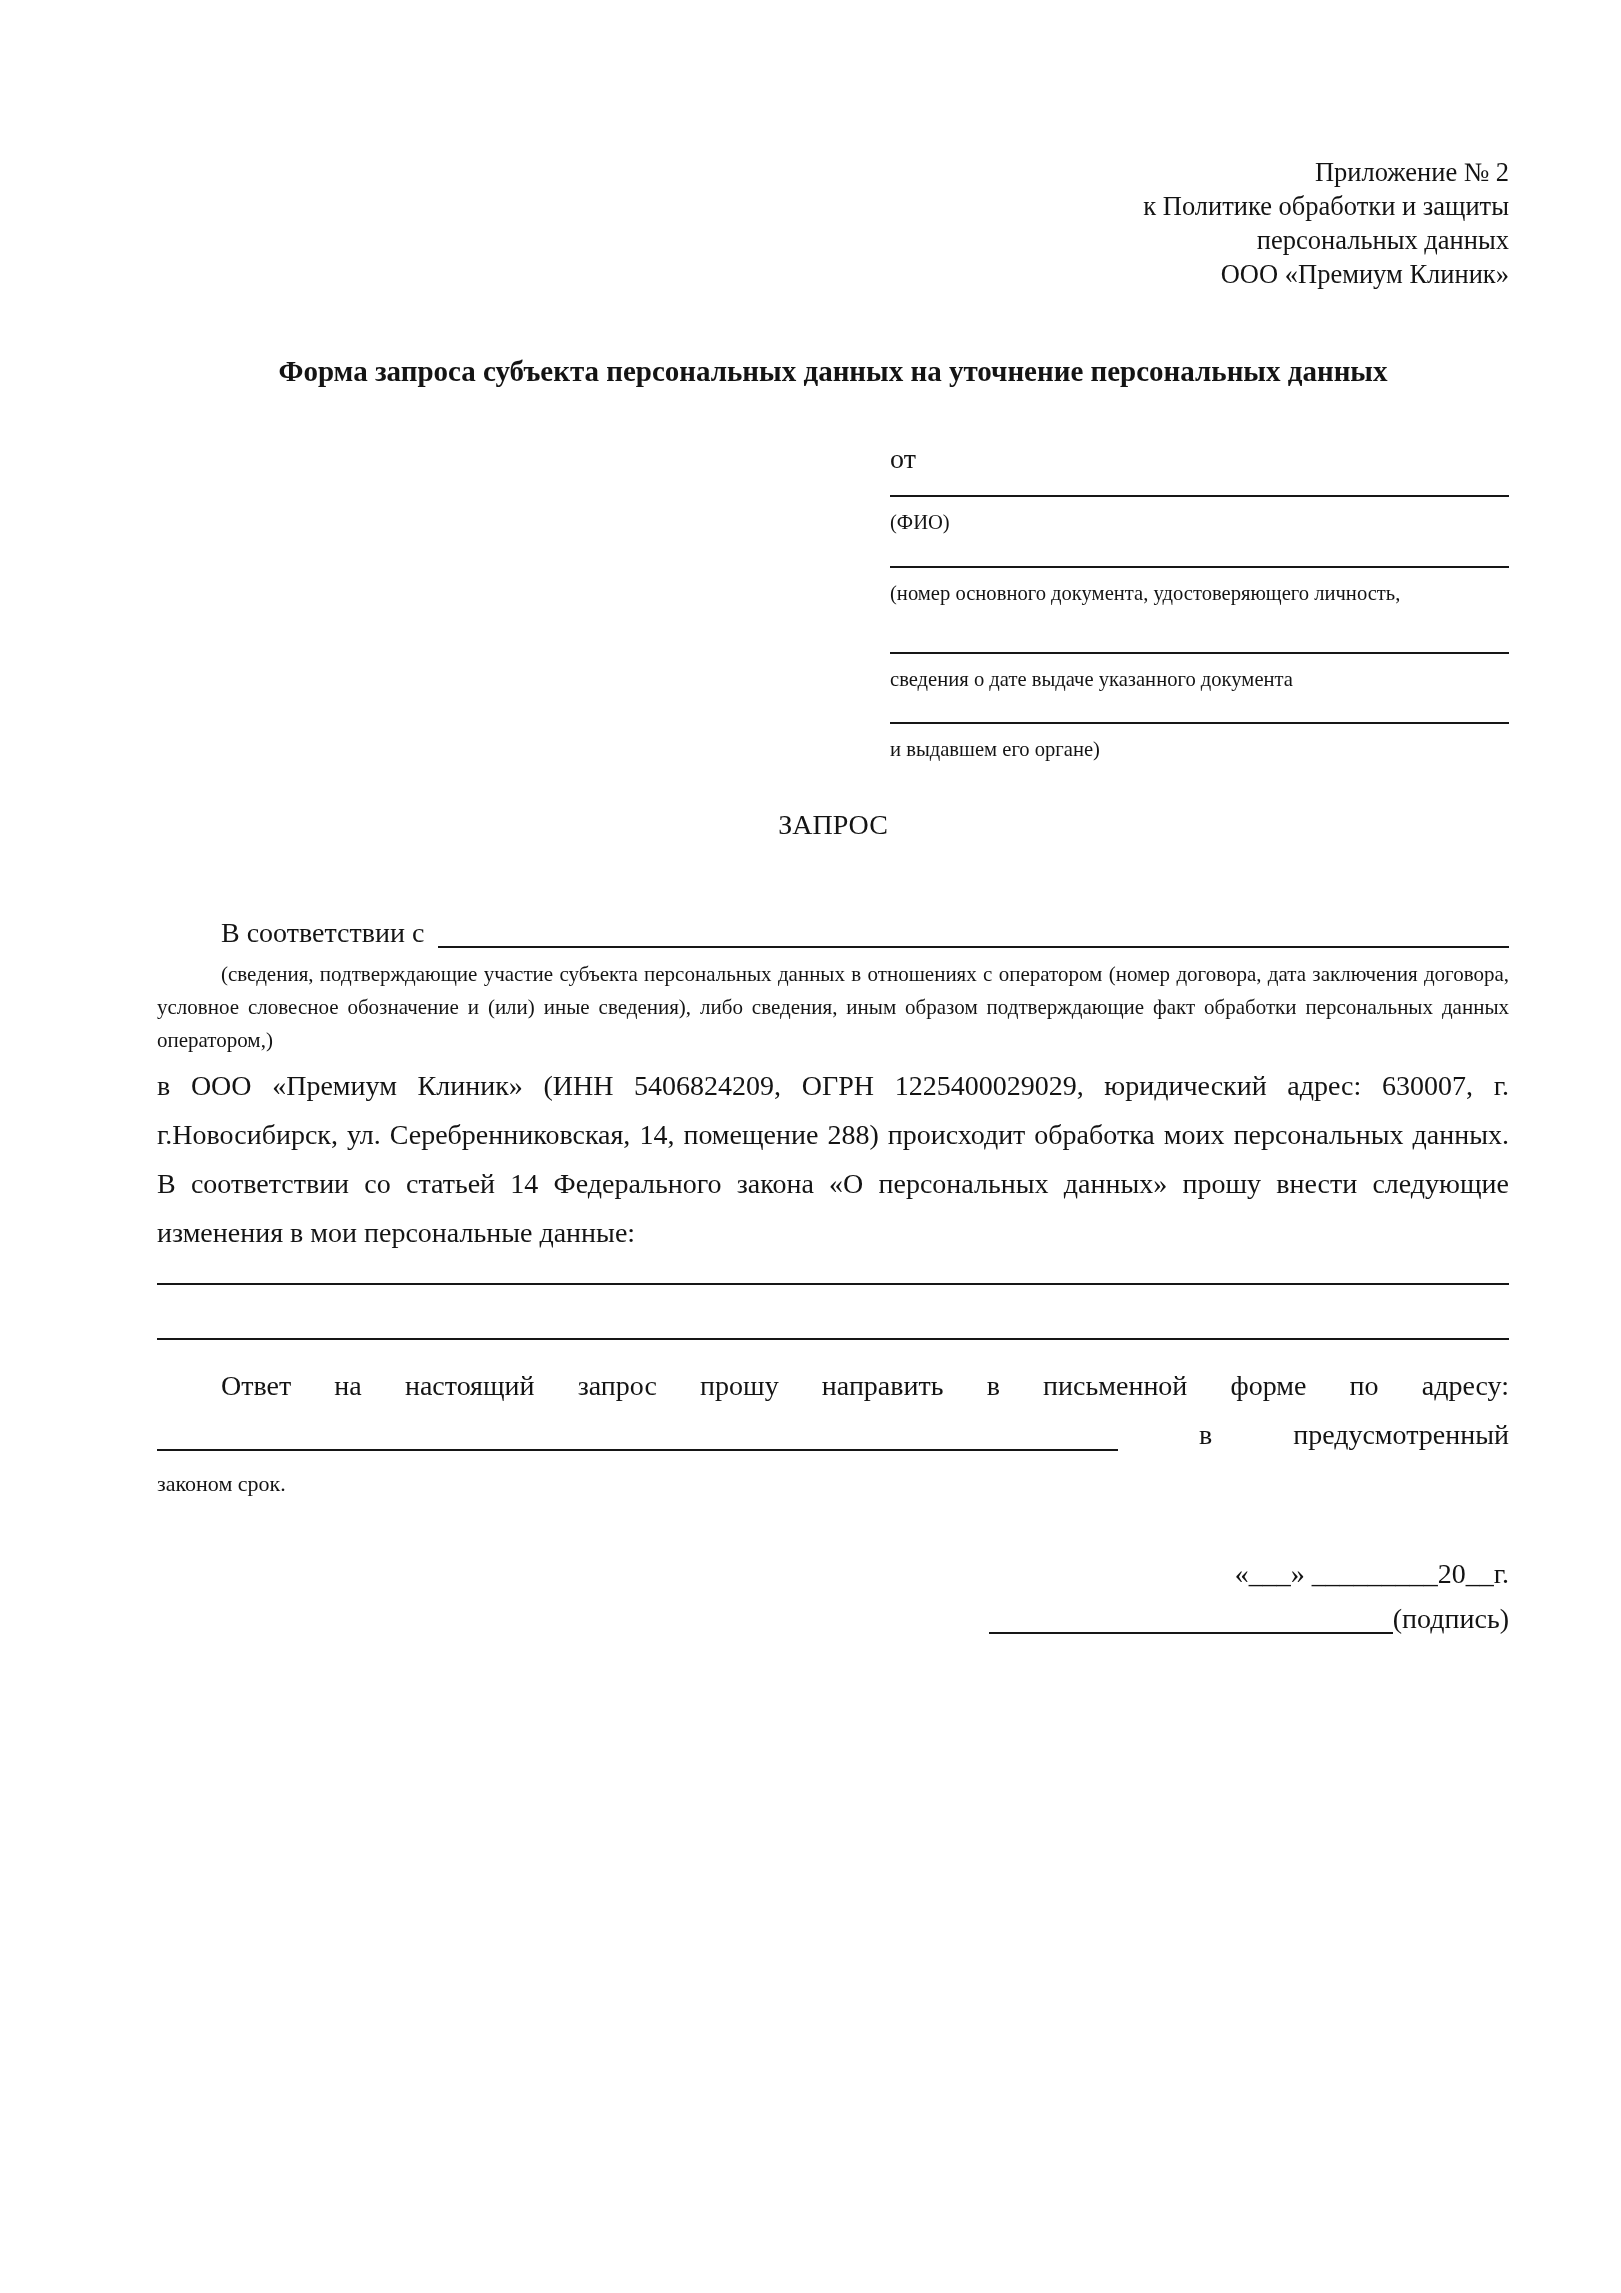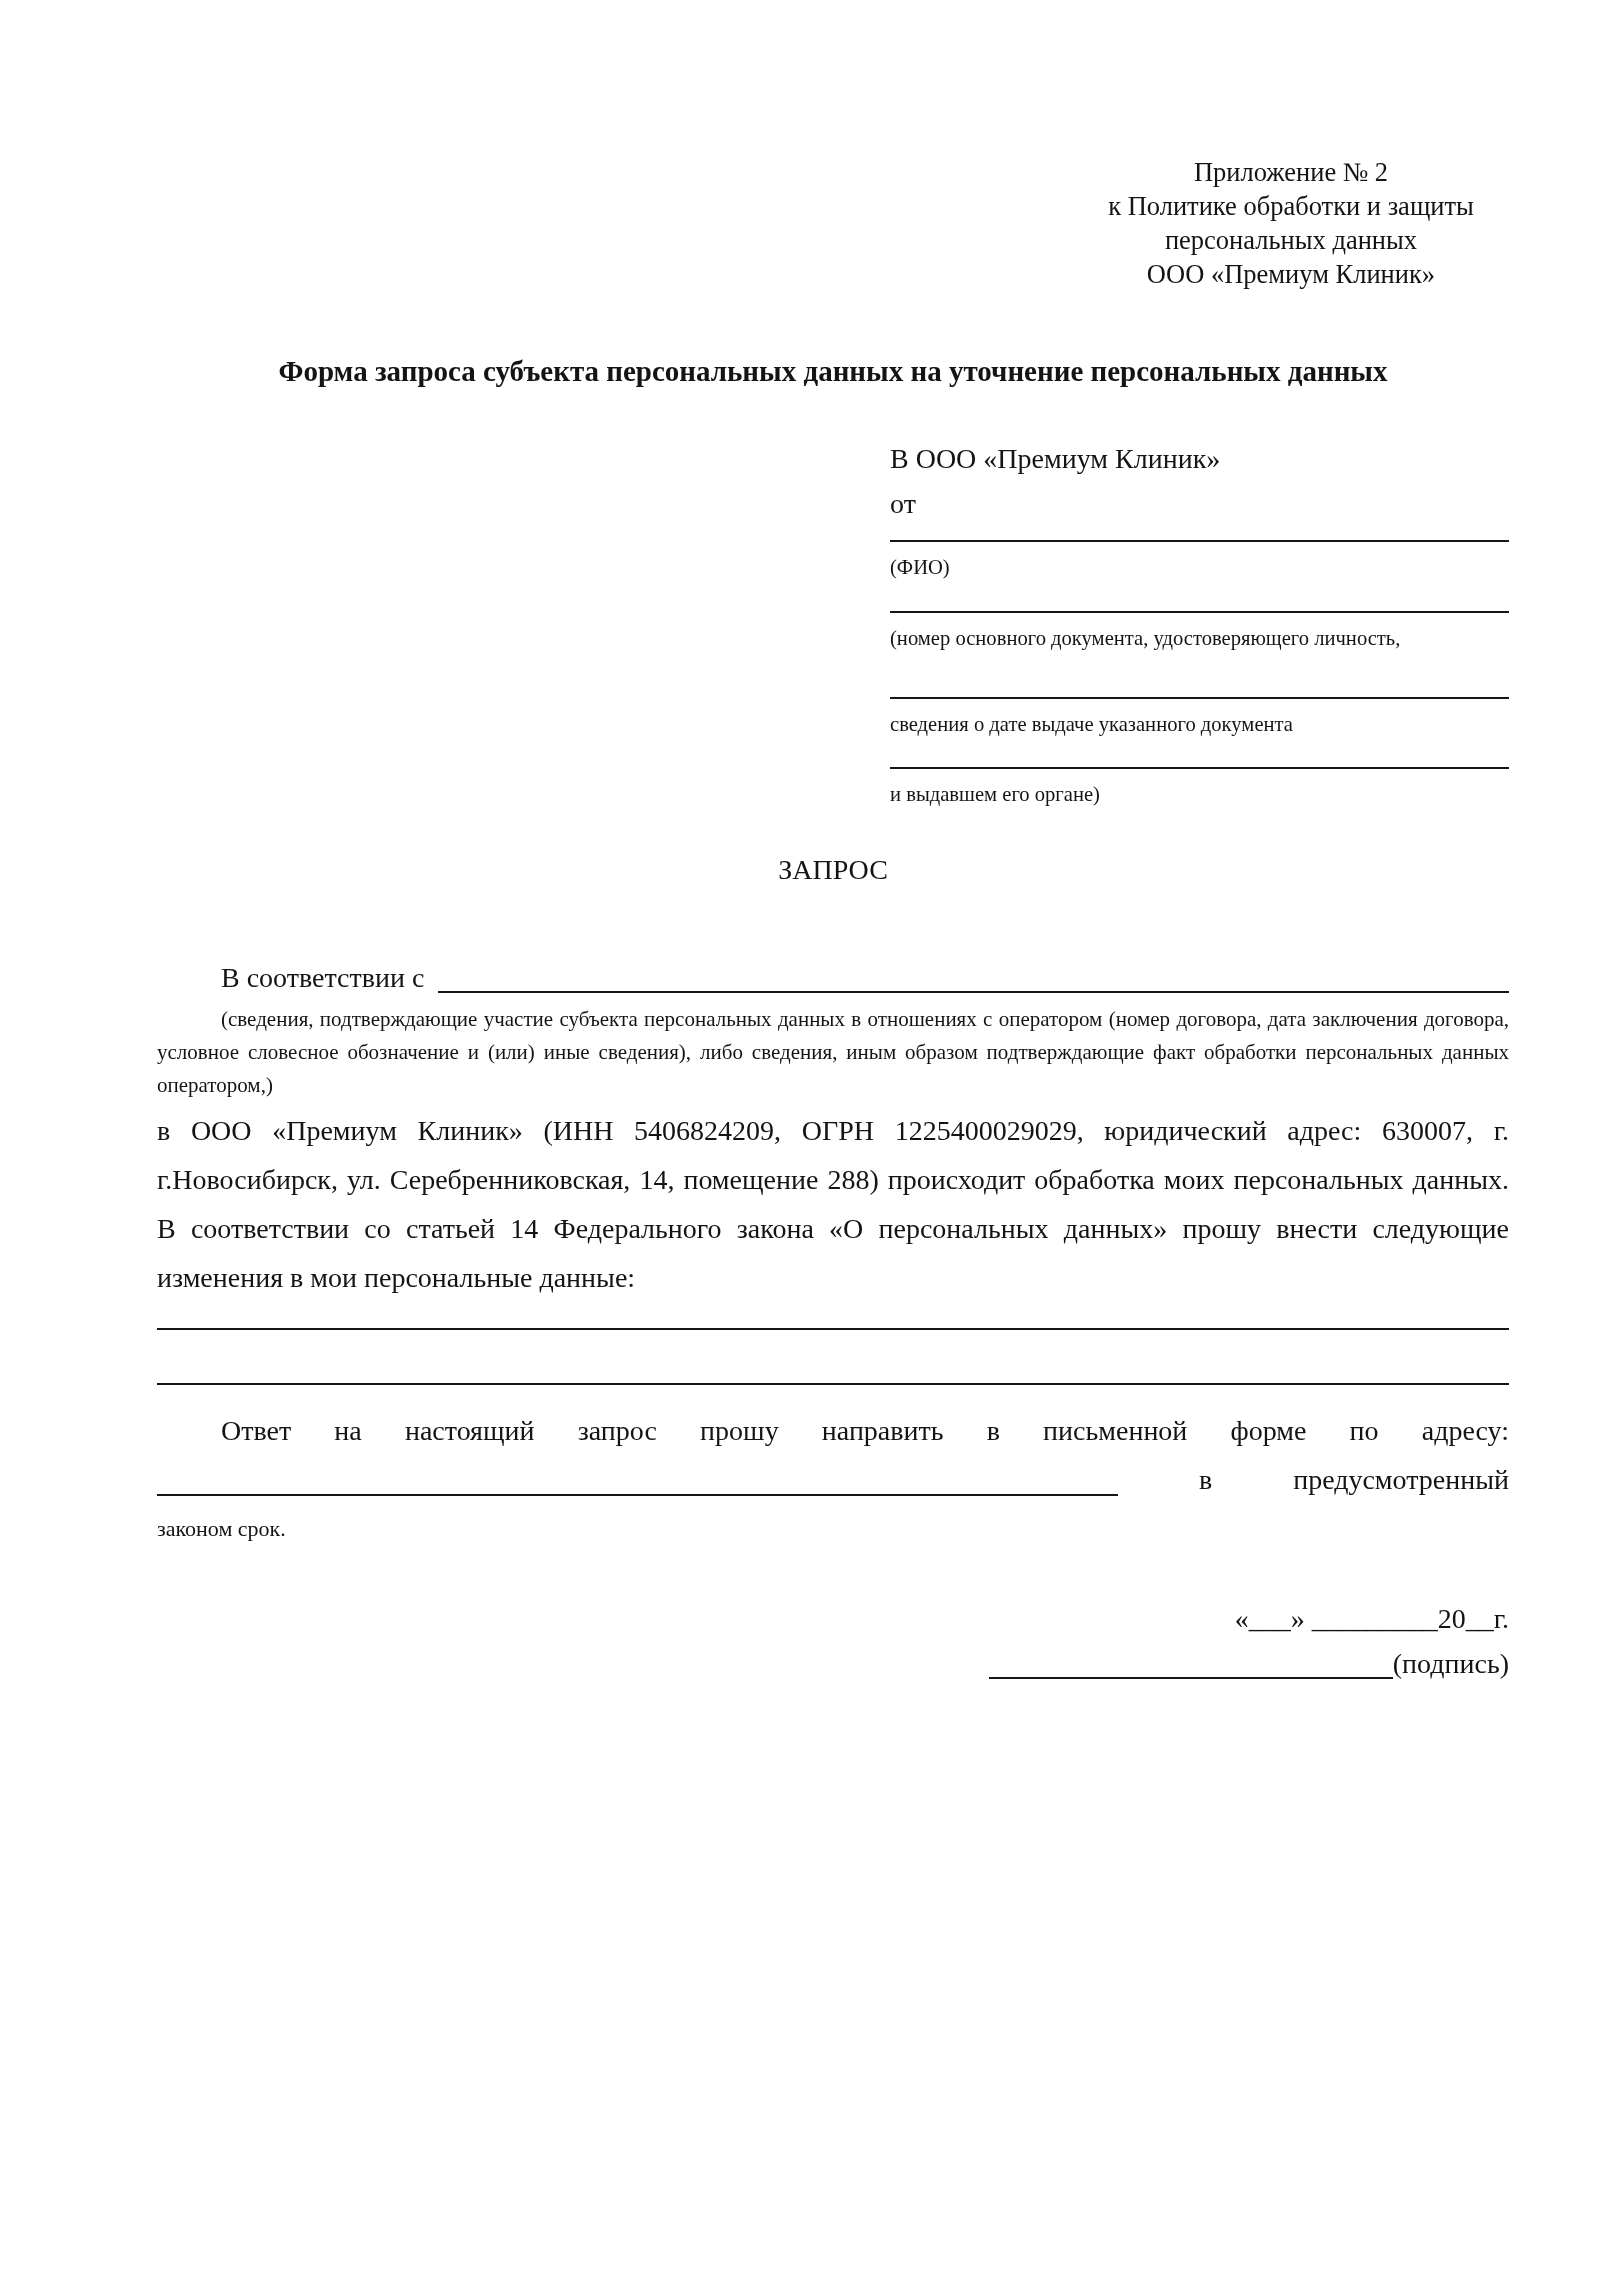--- a/index.html
+++ b/index.html
@@ -17,21 +17,21 @@
   .content {
     padding: 155px 112px 0 157px; 
   }
 
   
   .appendix {
     width: 436px;
     margin-left: auto;
     font-size: 26.5px;
     line-height: 34px;
-    text-align: center;
+    text-align: right;
   }
 
   
   .doc-title {
     width: 1186px;
     margin: 59px auto 0;
     text-align: center;
     font-weight: bold;
     font-size: 29px;
     line-height: 43px;
@@ -158,21 +158,20 @@
   <div class="appendix">
     <div>Приложение № 2</div>
     <div>к Политике обработки и защиты</div>
     <div>персональных данных</div>
     <div>ООО «Премиум Клиник»</div>
   </div>
 
   <div class="doc-title">Форма запроса субъекта персональных данных на уточнение персональных данных</div>
 
   <div class="addr">
-    <div>В ООО «Премиум Клиник»</div>
     <div>от</div>
 
     <div class="rule rule-fio"></div>
     <div class="caption">(ФИО)</div>
 
     <div class="rule rule-doc1"></div>
     <div class="caption">(номер основного документа, удостоверяющего личность,</div>
 
     <div class="rule rule-doc2"></div>
     <div class="caption">сведения о дате выдаче указанного документа</div>

